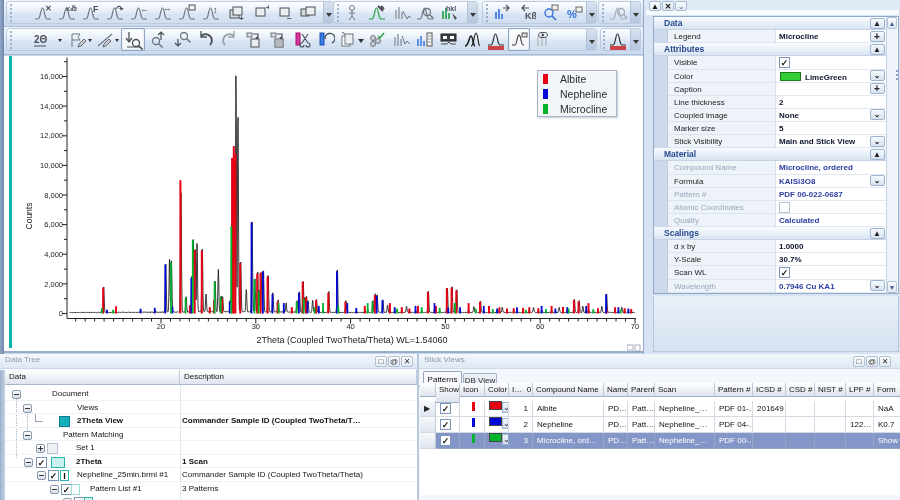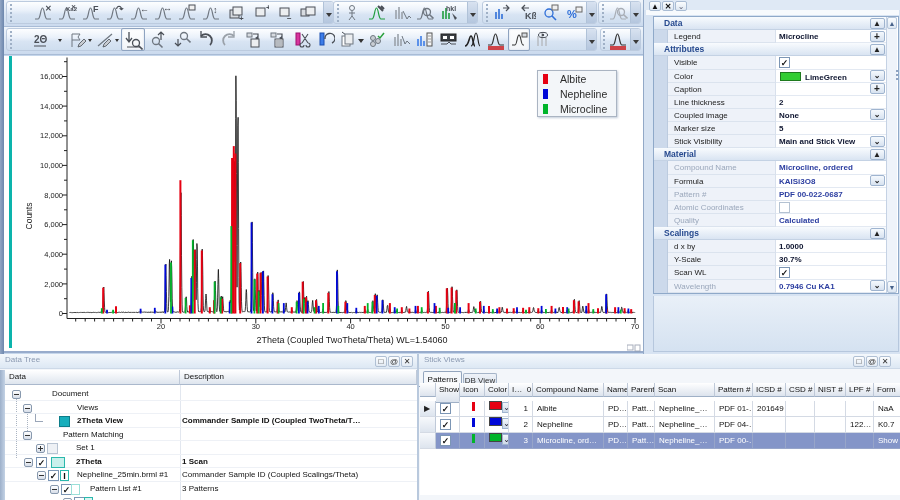--- a/index.html
+++ b/index.html
@@ -810,21 +810,21 @@
         <span class="exp plus" style="left:31px"></span>
         <span class="tcb" style="left:42px;border-color:#b7c3d2;background:#eef1f5"></span>
         <span style="position:absolute;left:71px">Set 1</span>
       </div>
     <div class="trow" style="left:0;top:69.5px;width:412px;border-bottom:1px solid #eef1f6"><span class="exp" style="left:19px"></span><span class="tcb" style="left:31px">✓</span><span class="abs" style="left:46px;top:2px;width:14px;height:11px;background:#c8f0ec;border:1px solid #2ab8ac"></span><b><span style="position:absolute;left:71px">2Theta</span><span style="position:absolute;left:177px">1 Scan</span></b></div>
     <div class="trow" style="left:0;top:83px;width:412px;border-bottom:1px solid #eef1f6">
         <span class="exp" style="left:32px"></span>
         <span class="tcb" style="left:43px">✓</span>
         <span class="abs" style="left:55px;top:2px;width:9px;height:11px;background:#fff;border:1px solid #2ab8ac;font-weight:bold;font-size:9px;text-align:center;line-height:11px">I</span>
         <span style="position:absolute;left:72px">Nepheline_25min.brml #1</span>
-        <span style="position:absolute;left:177px">Commander Sample ID (Coupled Scalings/Theta)</span>
+        <span style="position:absolute;left:177px">Commander Sample ID (Coupled TwoTheta/Theta)</span>
       </div>
     <div class="trow" style="left:0;top:96.5px;width:412px">
         <span class="exp" style="left:45px"></span>
         <span class="tcb" style="left:56px">✓</span>
         <span class="abs" style="left:66px;top:2px;width:9px;height:11px;background:#fff;border:1px solid #9adfd8"></span>
         <span style="position:absolute;left:85px">Pattern List #1</span>
         <span style="position:absolute;left:177px">3 Patterns</span>
       </div>
     <div class="trow" style="left:0;top:110px;width:412px">
         <span class="exp" style="left:58px"></span>

